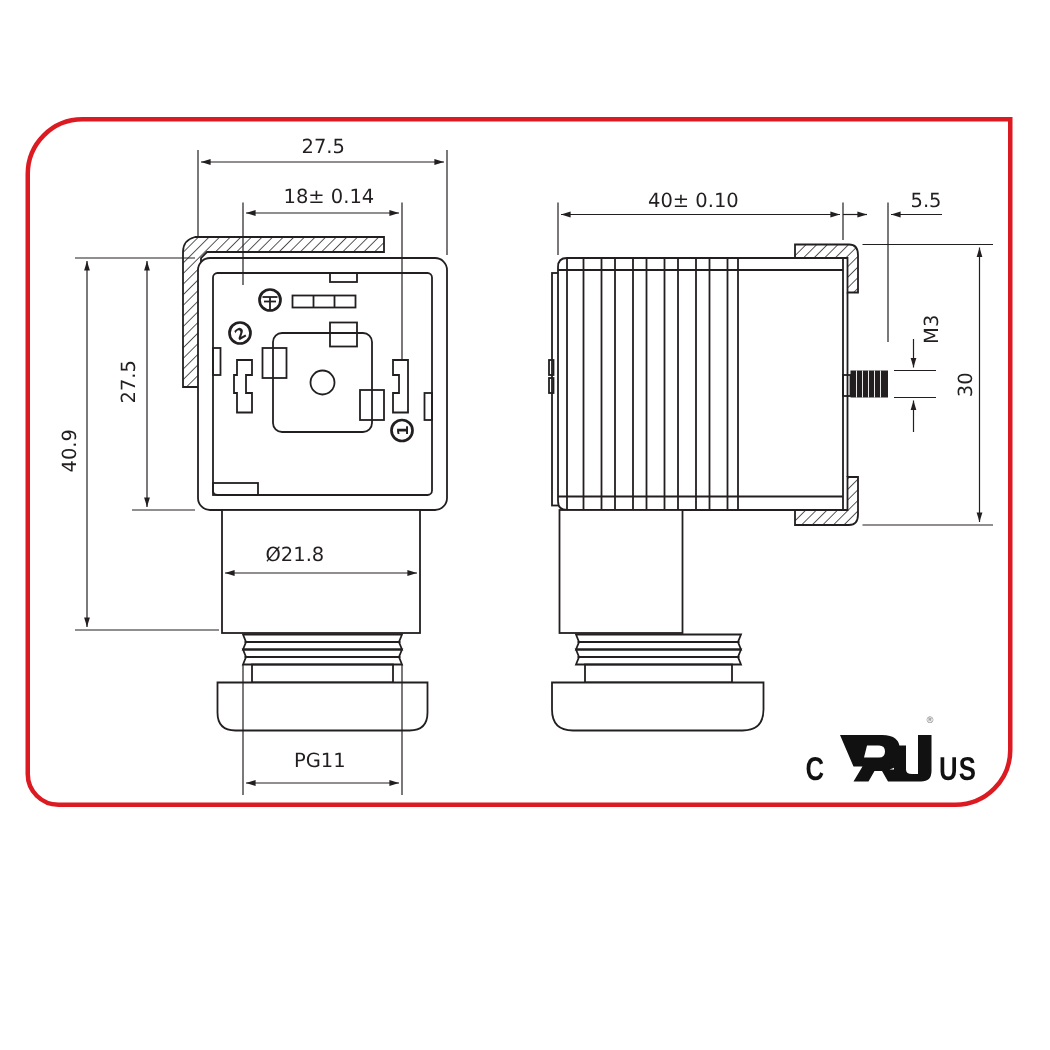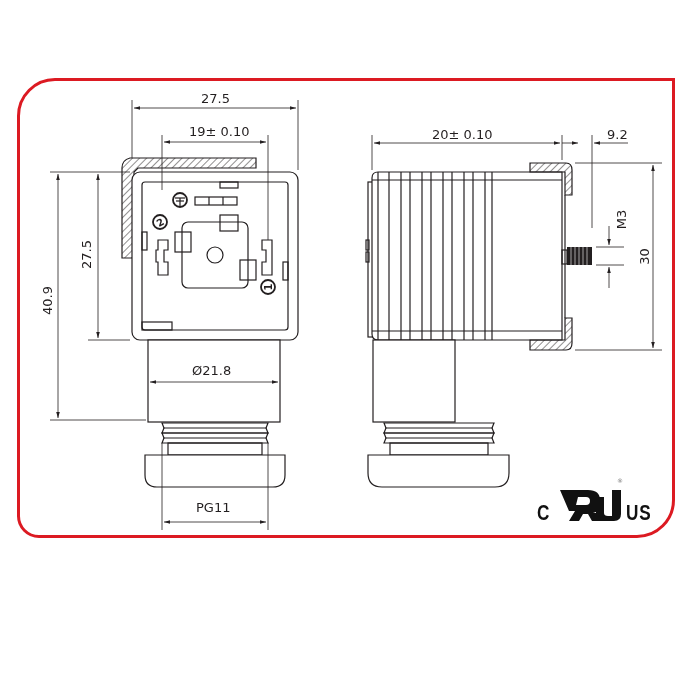--- a/index.html
+++ b/index.html
@@ -190,27 +190,27 @@
         </g>
       </g>
     </g>
 
     <g fill="#111" stroke="none">
       <path d="M560,490 L588,490 Q600,490 600,500 L600,505 Q600,511 593,513 L596,513 L596,497 L604,497 L604,513 Q604,516 608,516 L612,516 L612,490 L621,490 L621,514 Q621,521 614,521 L596,521 L592,521 L588,514 L583,514 L579,521 L569,521 L575,511 L569,511 Z M578,497 L576,505 L586,505 Q590,505 590,501 Q590,497 586,497 Z"></path>
     </g>
   </svg>
 
   <span class="lbl" style="left:201px;top:92px">27.5</span>
-  <span class="lbl" style="left:189px;top:125px">19± 0.10</span>
+  <span class="lbl" style="left:189px;top:125px">18± 0.14</span>
   <span class="lbl v" style="left:72px;top:248px">27.5</span>
   <span class="lbl v" style="left:33px;top:294px">40.9</span>
-  <span class="lbl" style="left:192px;top:364px">Ø21.8</span>
+  <span class="lbl" style="left:177px;top:364px">Ø21.8</span>
   <span class="lbl" style="left:196px;top:501px">PG11</span>
 
-  <span class="lbl" style="left:432px;top:128px">20± 0.10</span>
-  <span class="lbl" style="left:607px;top:128px">9.2</span>
+  <span class="lbl" style="left:432px;top:128px">40± 0.10</span>
+  <span class="lbl" style="left:607px;top:128px">5.5</span>
   <span class="lbl v" style="left:612px;top:213px">M3</span>
   <span class="lbl v" style="left:636px;top:250px">30</span>
 
   <span class="ul-c" style="left:537px;top:502px">C</span>
   <span class="ul-us" style="left:626px;top:502px">US</span>
   <span class="ul-reg" style="left:617px;top:478px">®</span>
 </div>
 
 </body></html>

